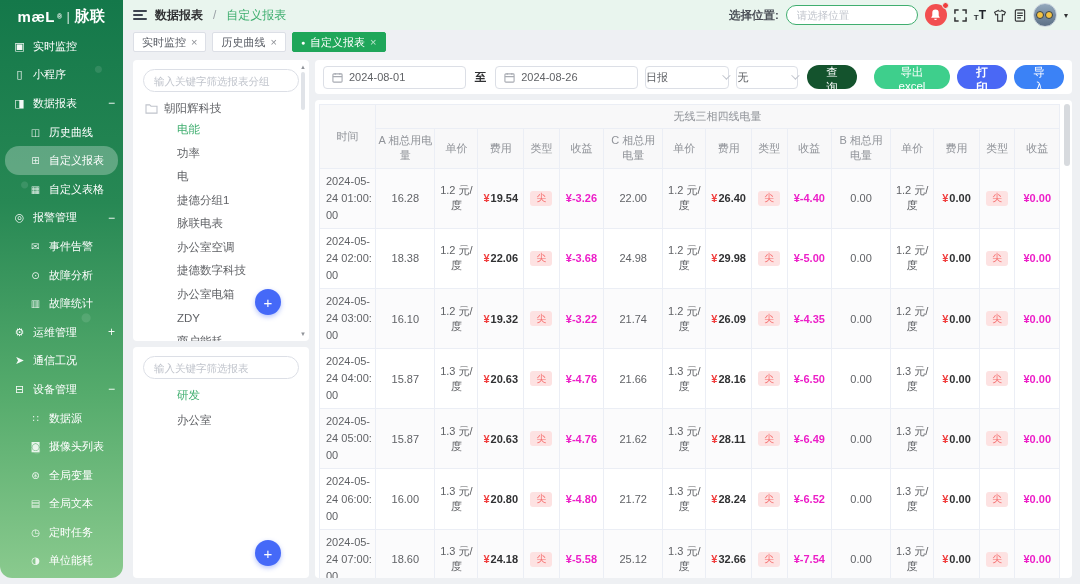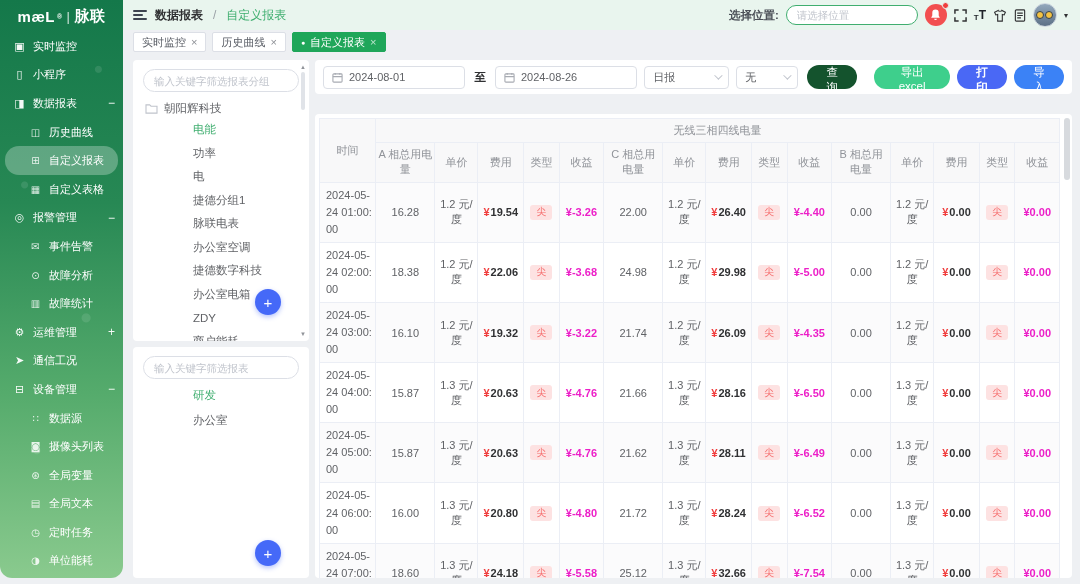--- a/index.html
+++ b/index.html
@@ -69,39 +69,39 @@
 
   
   .leftcol { width:176px; flex:0 0 176px; display:flex; flex-direction:column; gap:6px; min-height:0; }
   .card { background:#fff; border-radius:4px; position:relative; }
   .tree-card-top { flex:1.22; overflow:hidden; }
   .tree-card-bot { flex:1; overflow:hidden; }
   .tree-search { margin:9px 10px 4px 10px; height:23px; border:1px solid #dcdfe6; border-radius:12px;
     width:calc(100% - 20px); font-size:10.5px; padding:0 10px; color:#606266; outline:none; }
   .tree-search::placeholder { color:#c0c4cc; }
   .tree-root { display:flex; align-items:center; gap:6px; font-size:11.5px; color:#606266; padding:5px 0 2px 12px; }
-  .tree-item { font-size:11.5px; color:#606266; padding-left:44px; height:23.5px; display:flex; align-items:center; cursor:pointer;margin-left:16px; }
+  .tree-item { font-size:11.5px; color:#606266; padding-left:44px; height:23.5px; display:flex; align-items:center; cursor:pointer; }
   .tree-card-bot .tree-item { height:25px; }
   .tree-item.active { color:#3fae6f; }
   .fab { position:absolute; width:26px; height:26px; border-radius:50%; background:#4569f8; color:#fff;
     font-size:15px; display:flex; align-items:center; justify-content:center; cursor:pointer; box-shadow:0 2px 5px rgba(69,105,248,.4); }
   .fab-top { right:28px; bottom:26px; }
   .fab-bot { right:28px; bottom:12px; }
   .mini-scroll { position:absolute; right:2px; top:4px; bottom:4px; width:8px; display:flex;
     flex-direction:column; justify-content:space-between; align-items:center; color:#909399; font-size:6px; }
   .mini-scroll .thumb { width:4px; flex:0 0 38px; background:#e0e3e8; border-radius:2px; margin-top:2px; }
 
   
-  .rightcol { flex:1; display:flex; flex-direction:column; gap:20px; min-width:0; min-height:0; }
+  .rightcol { flex:1; display:flex; flex-direction:column; gap:6px; min-width:0; min-height:0; }
   .filterbar { height:34px; display:flex; align-items:center; gap:7px; padding:0 8px; flex:0 0 34px; }
   .date-box { width:148px; height:23px; border:1px solid #dcdfe6; border-radius:4px; display:flex;
     align-items:center; gap:6px; padding:0 8px; font-size:11px; color:#606266; cursor:pointer; background:#fff; }
   .to-label { font-size:11.5px; color:#303133; font-weight:bold; margin:0 2px; }
   .select-box { height:23px; border:1px solid #dcdfe6; border-radius:4px; display:flex; align-items:center;
-    justify-content:space-between; padding:0 8px; font-size:11px; color:#606266; cursor:pointer; background:#fff; }
+    justify-content:space-between; padding:0 0; font-size:11px; color:#606266; cursor:pointer; background:#fff; }
   .sel-period { width:88px; } .sel-none { width:64px; }
   .chev { width:6px; height:6px; border-right:1.3px solid #c0c4cc; border-bottom:1.3px solid #c0c4cc;
     transform:rotate(45deg) translateY(-2px); }
   .pill-btn { height:24px; border:none; border-radius:13px; color:#fff; font-size:11.5px; padding:0 14px;
     cursor:pointer; font-family:inherit; }
   .btn-query { background:#14532d; margin-left:2px; }
   .btn-export { background:#3ecf8c; margin-left:10px; }
   .btn-print { background:#4a68f5; font-weight:bold; }
   .btn-import { background:#3b82f6; }
 

